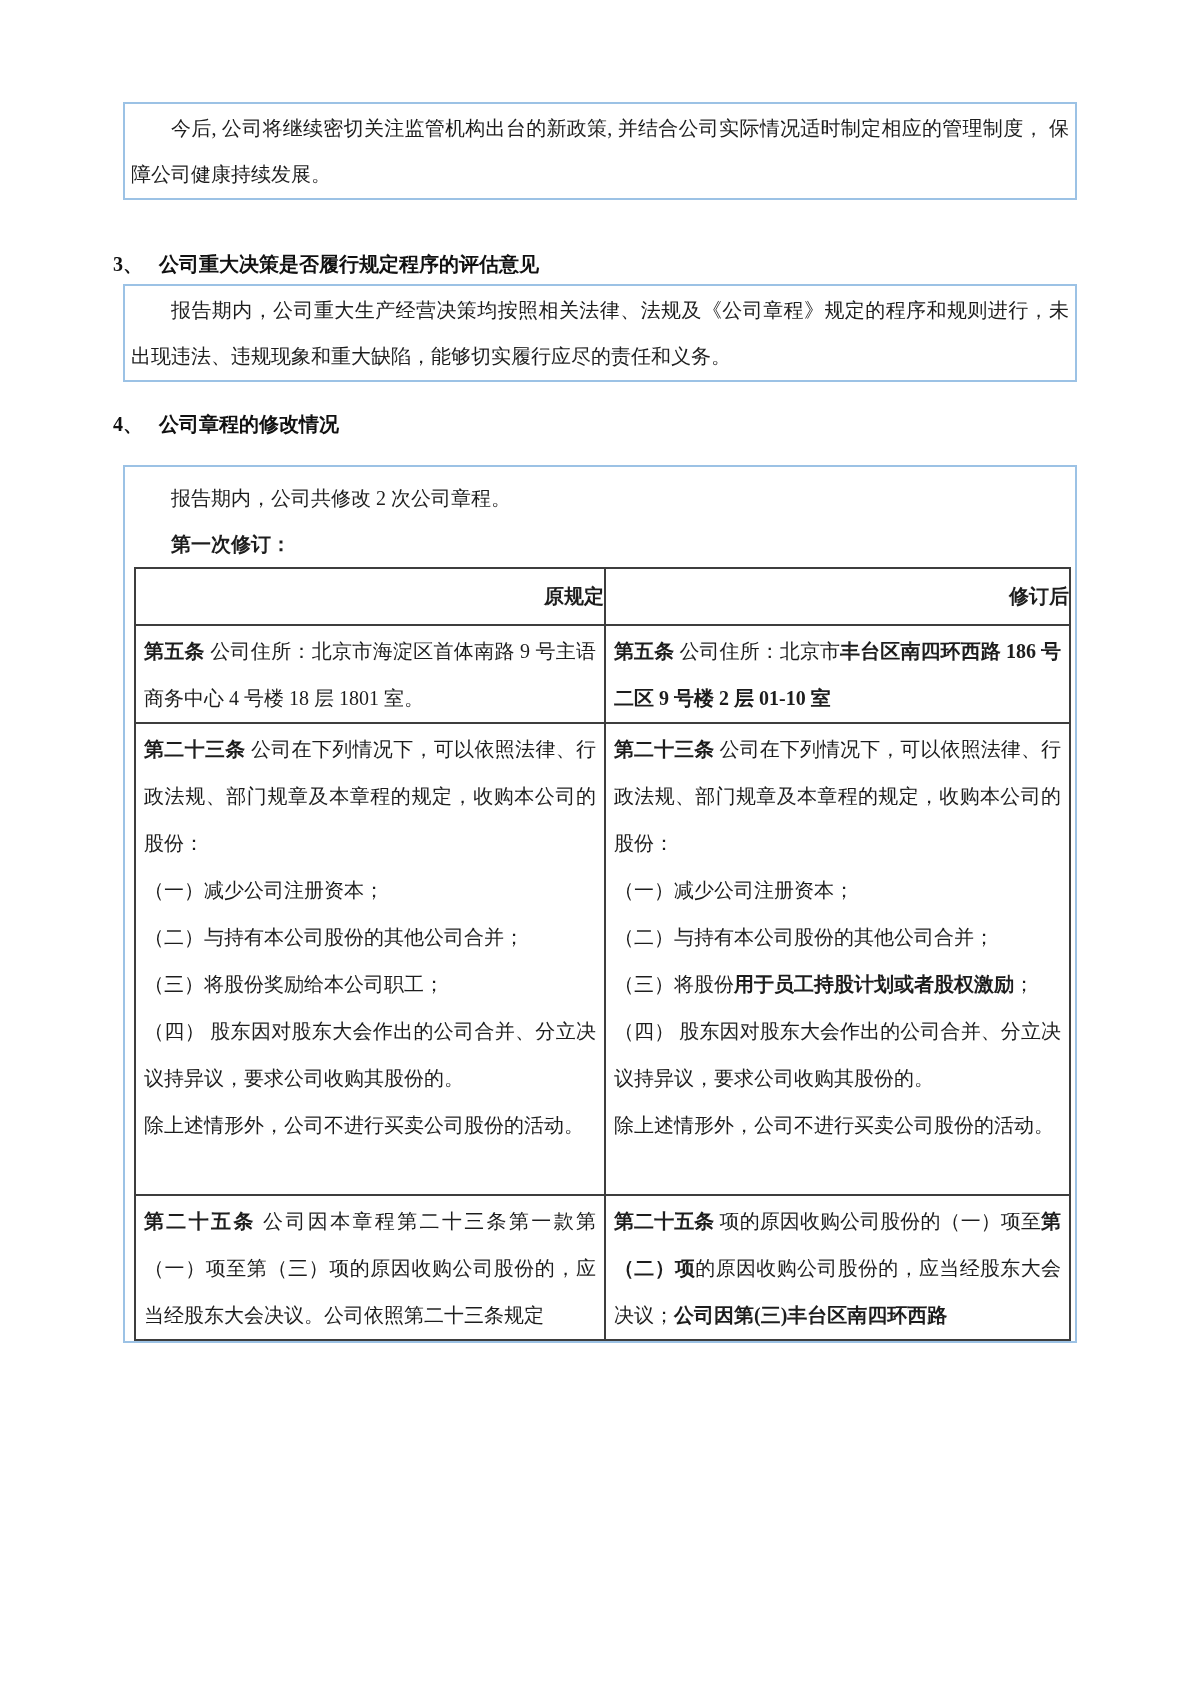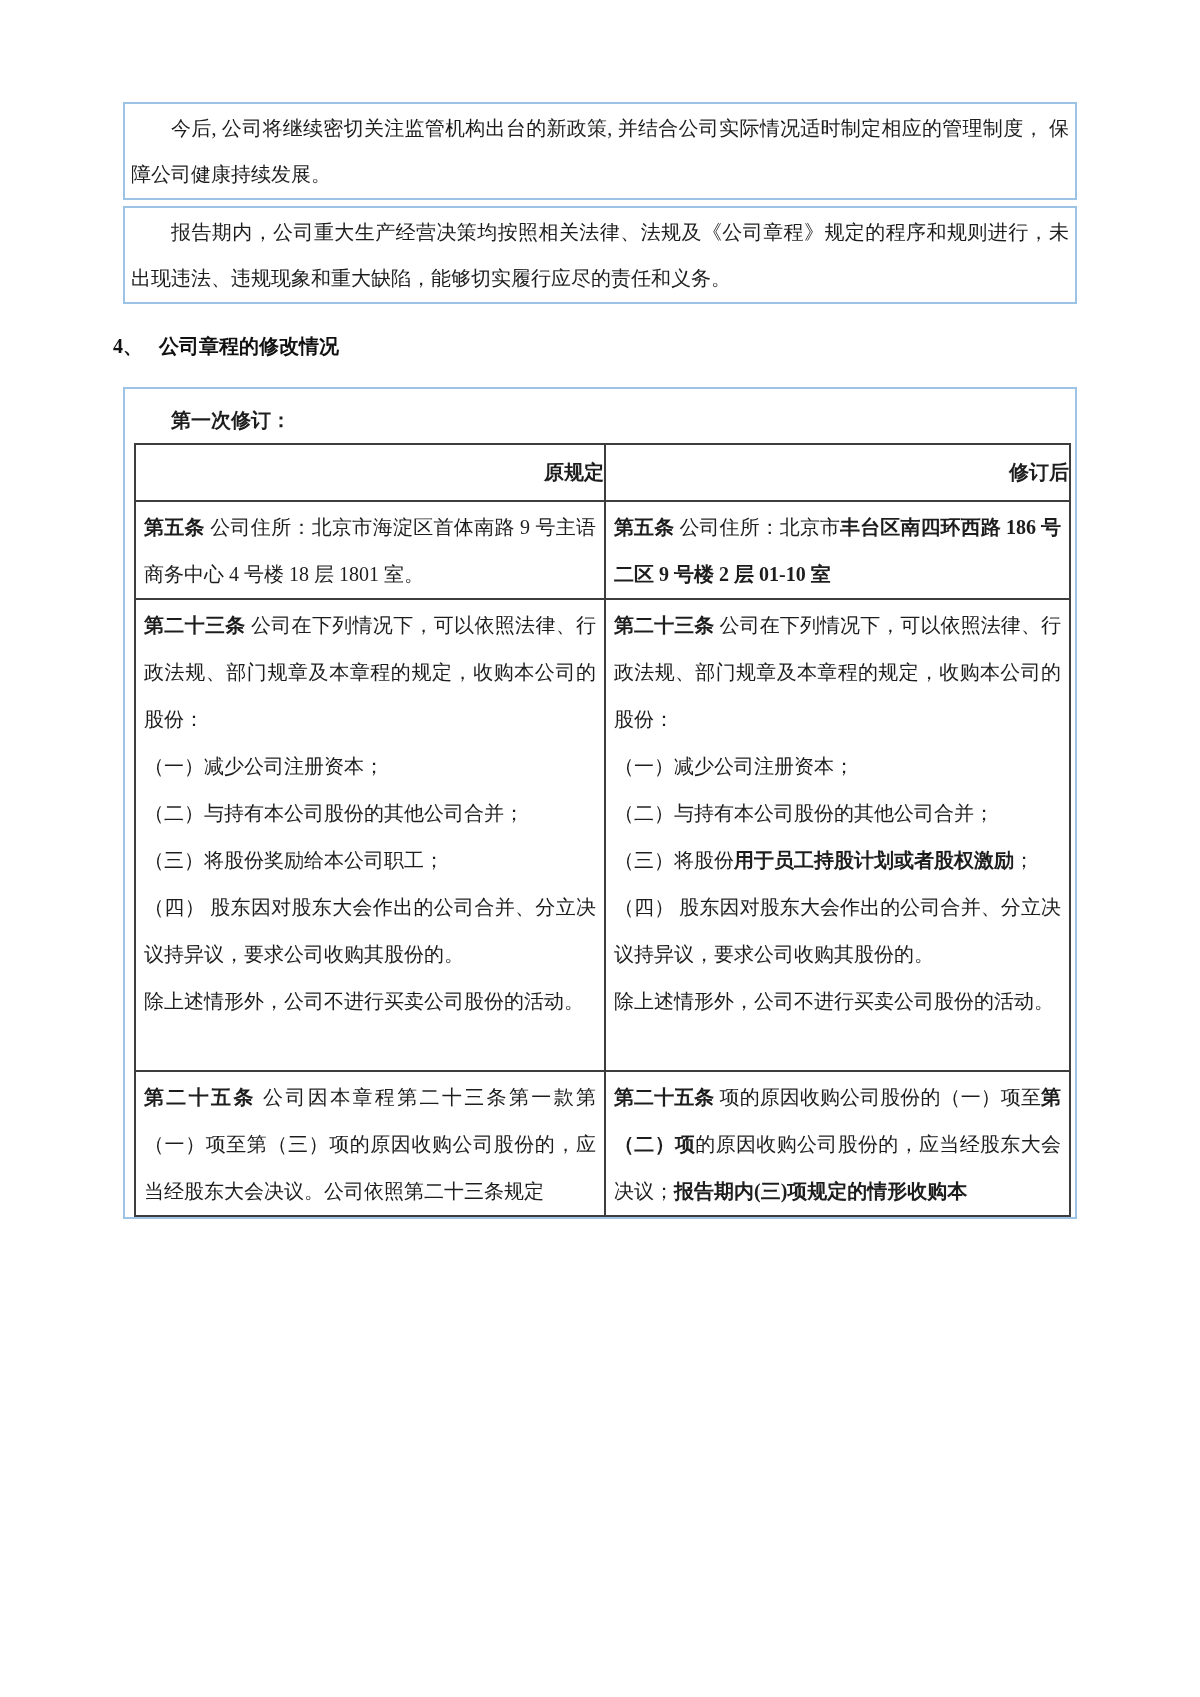--- a/index.html
+++ b/index.html
@@ -90,30 +90,34 @@
 </style>
 </head>
 <body>
 
 <div class="page">
 
   <div class="textbox box1">
     <p class="para indent">今后, 公司将继续密切关注监管机构出台的新政策, 并结合公司实际情况适时制定相应的管理制度， 保障公司健康持续发展。</p>
   </div>
 
+  <div class="heading h3">
+    <span class="hnum">3、</span><span>公司重大决策是否履行规定程序的评估意见</span>
+  </div>
 
   <div class="textbox box2">
     <p class="para indent">报告期内，公司重大生产经营决策均按照相关法律、法规及《公司章程》规定的程序和规则进行，未出现违法、违规现象和重大缺陷，能够切实履行应尽的责任和义务。</p>
   </div>
 
   <div class="heading h4">
     <span class="hnum">4、</span><span>公司章程的修改情况</span>
   </div>
 
   <div class="textbox box3">
+    <p class="para indent">报告期内，公司共修改 2 次公司章程。</p>
     <p class="para indent bold">第一次修订：</p>
 
     <table class="cmp">
       <colgroup>
           <col class="c1">
           <col class="c2">
         </colgroup>
       <thead>
         <tr>
           <th>原规定</th>
@@ -145,21 +149,21 @@
               <p class="cellp"><span>（三）将股份</span><span class="b">用于员工持股计划或者股权激励</span><span>；</span></p>
               <p class="cellp"><span>（四） 股东因对股东大会作出的公司合并、分立决议持异议，要求公司收购其股份的。</span></p>
               <p class="cellp"><span>除上述情形外，公司不进行买卖公司股份的活动。</span></p>
             </td>
           </tr>
           <tr class="row3">
             <td>
               <p class="cellp"><span class="b">第二十五条 </span><span>公司因本章程第二十三条第一款第（一）项至第（三）项的原因收购公司股份的，应当经股东大会决议。公司依照第二十三条规定</span></p>
             </td>
             <td>
-              <p class="cellp"><span class="b">第二十五条 </span><span>项的原因收购公司股份的（一）项至</span><span class="b">第（二）项</span><span>的原因收购公司股份的，应当经股东大会决议；</span><span class="b">报告期内(三)项规定的情形收购本</span></p>
+              <p class="cellp"><span class="b">第二十五条 </span><span>项的原因收购公司股份的（一）项至</span><span class="b">第（二）项</span><span>的原因收购公司股份的，应当经股东大会决议；</span><span class="b">公司因第(三)丰台区南四环西路</span></p>
             </td>
           </tr>
         </tbody>
     </table>
   </div>
 
 
 </div>
 
 </body></html>

